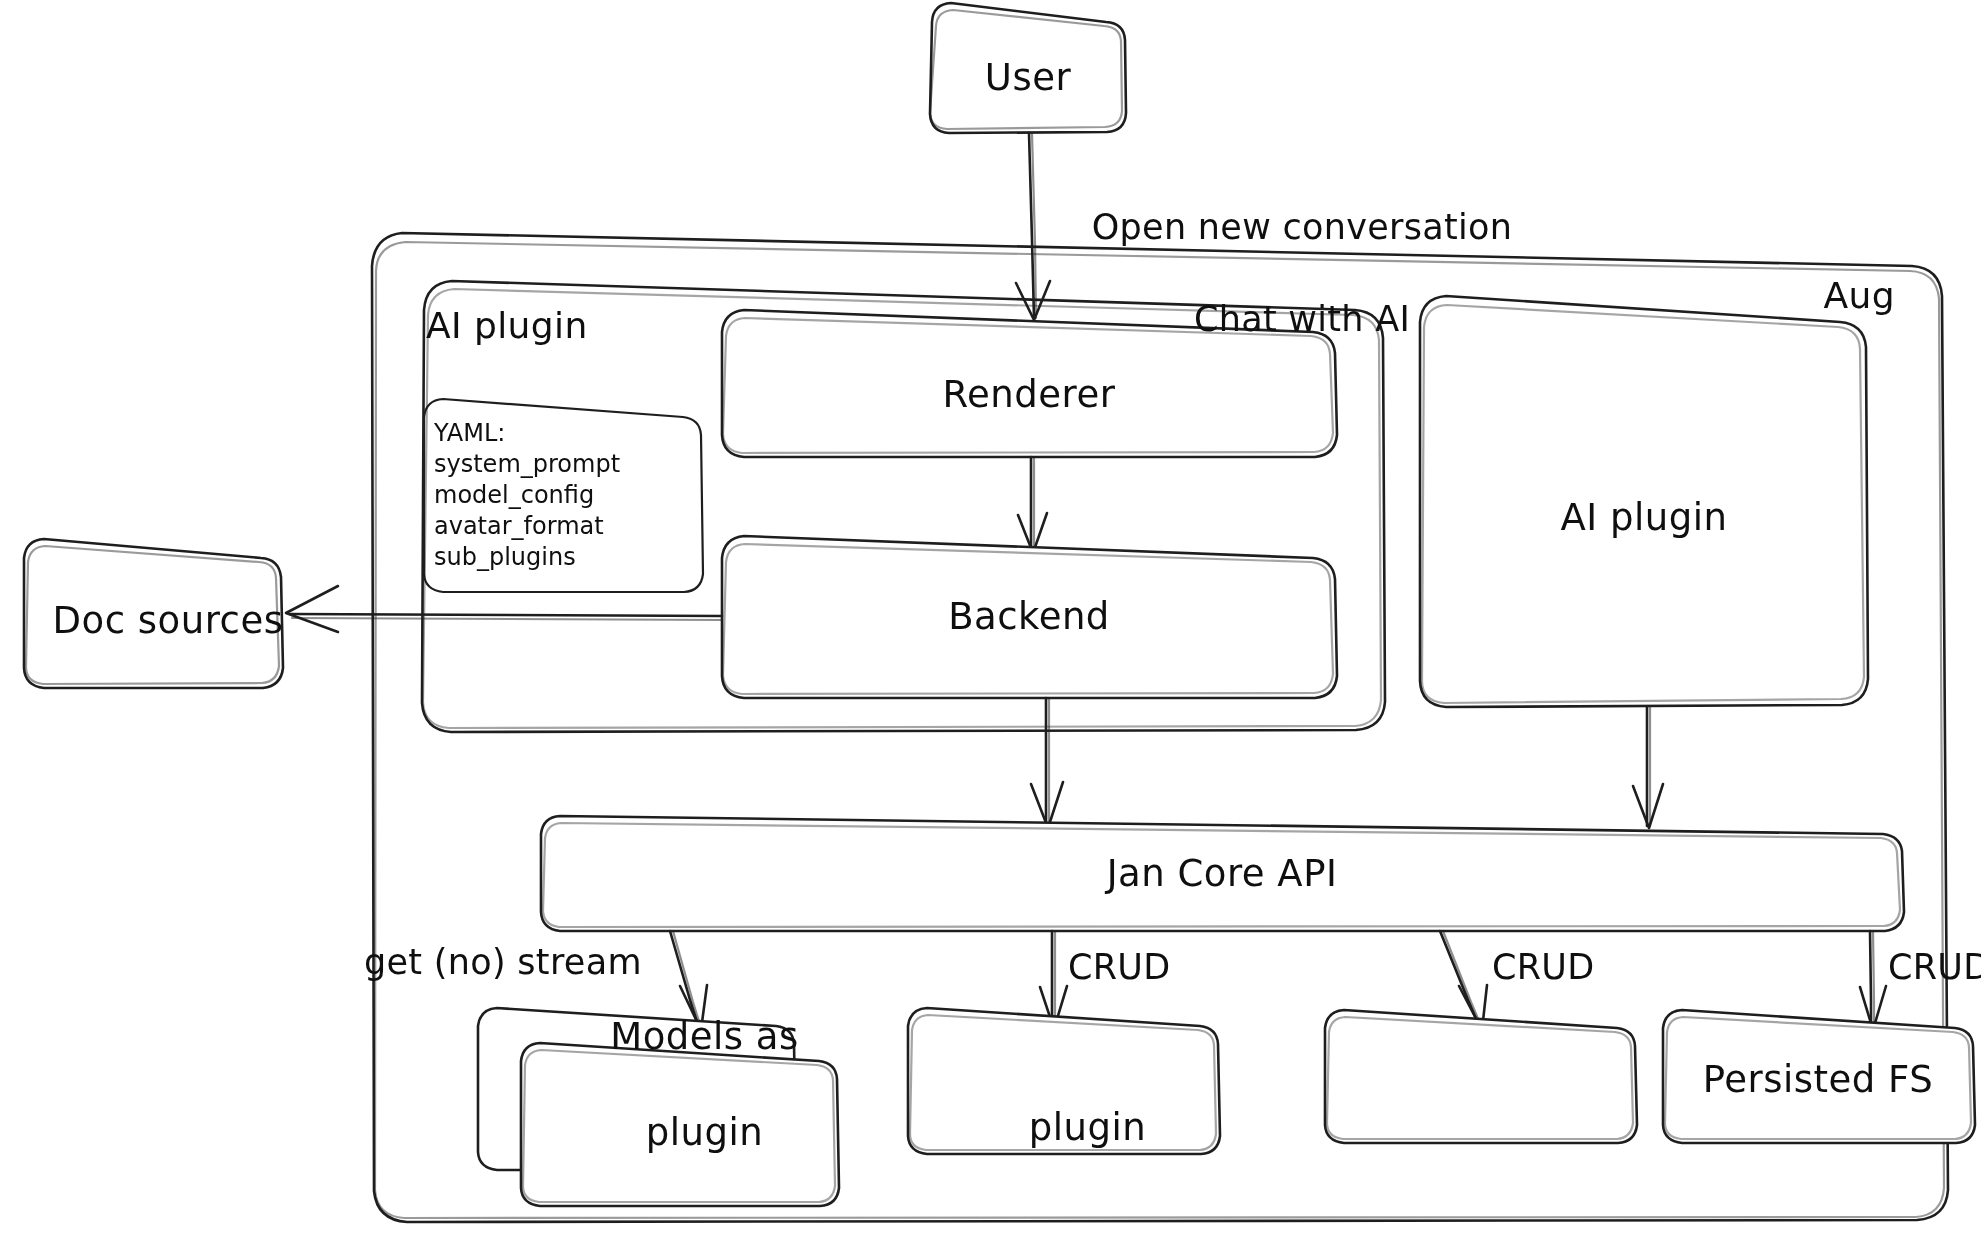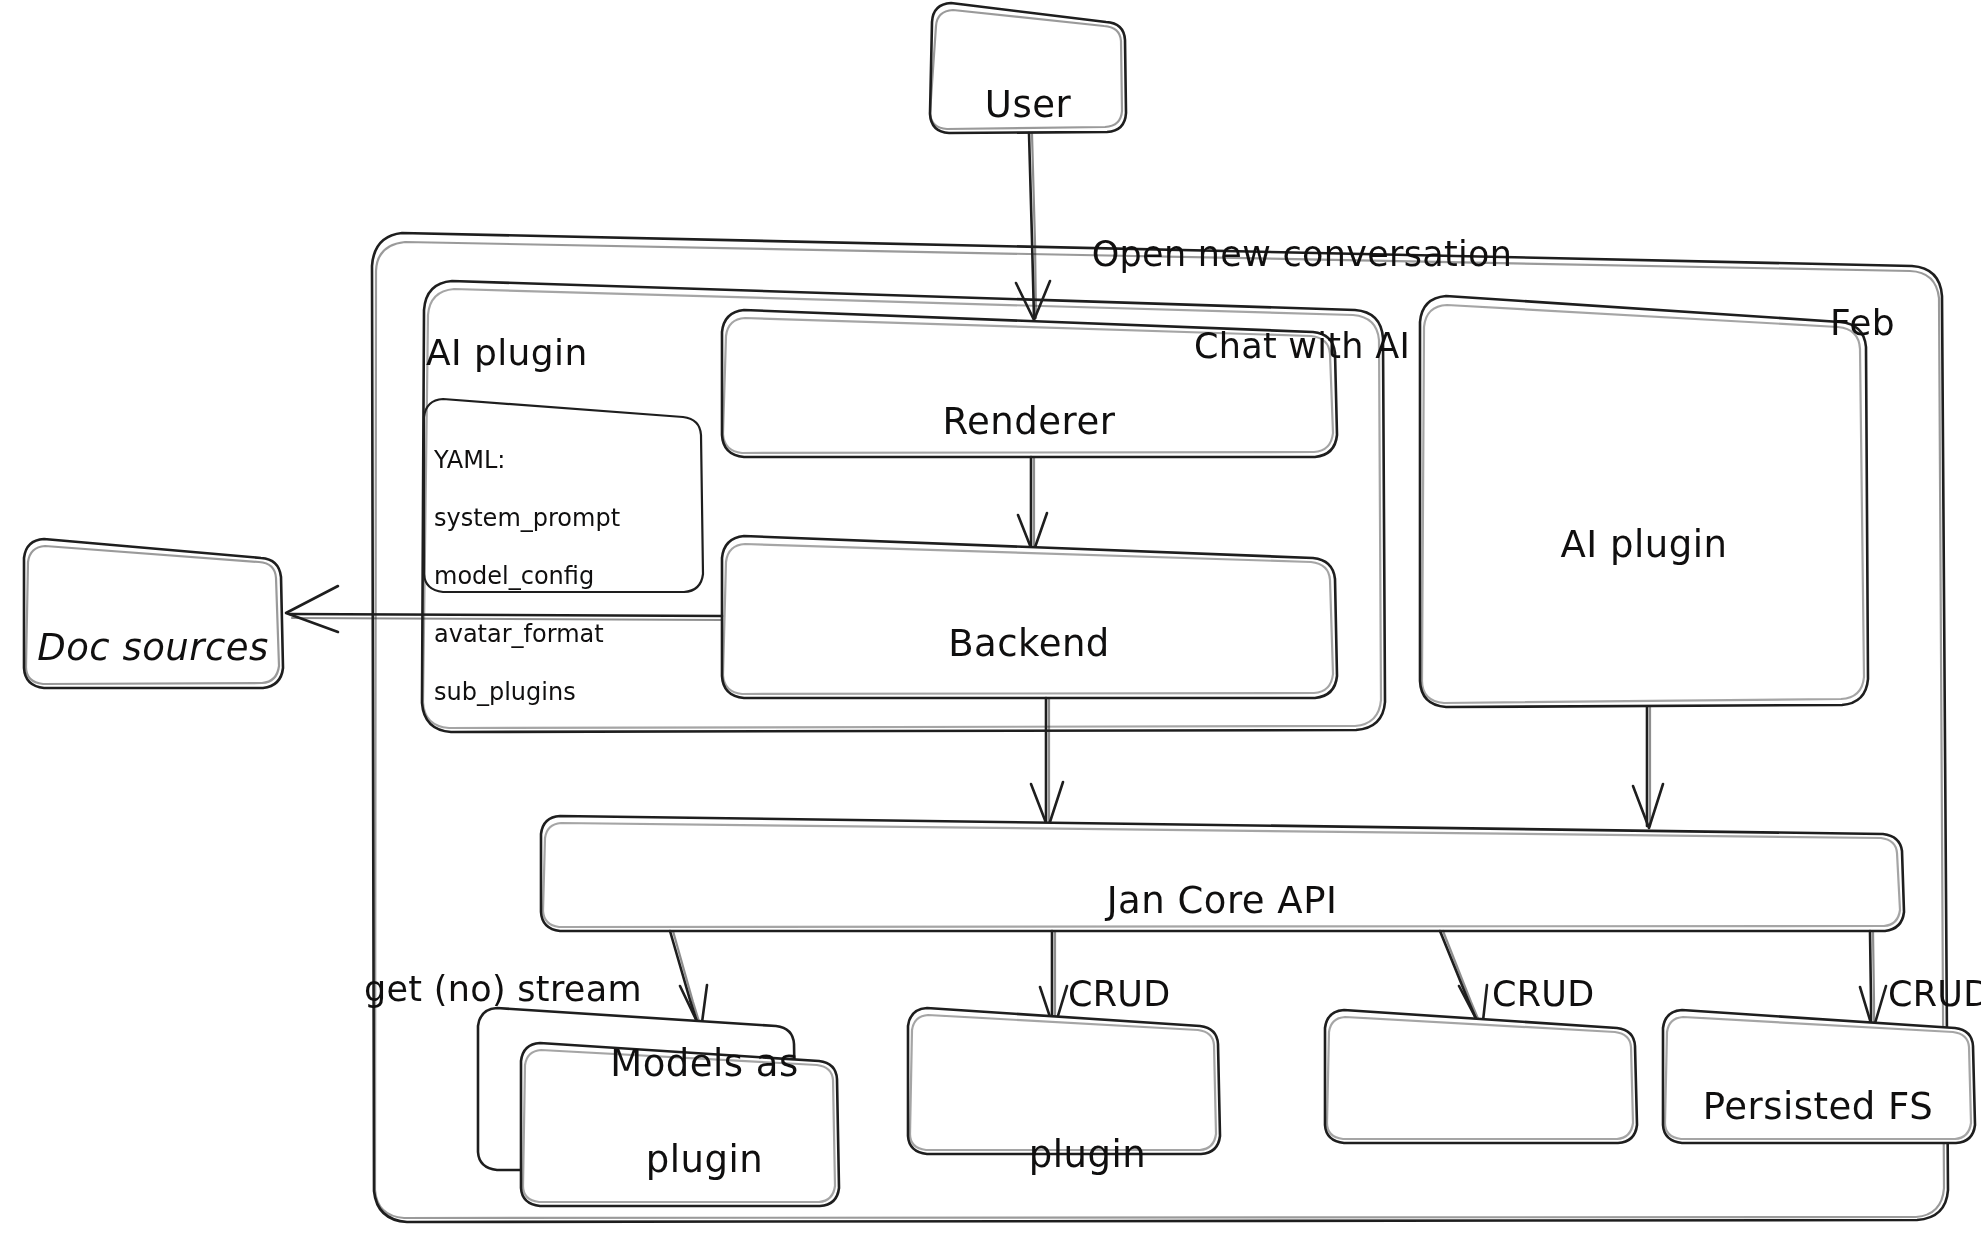--- a/index.html
+++ b/index.html
@@ -23,21 +23,20 @@
   }
   .node-label,
   .edge-label,
   .group-label,
   .yaml-line {
     position: absolute;
     color: #100f0f;
     font-family: "DejaVu Sans", sans-serif;
     white-space: pre;
     pointer-events: none;
-    margin-top: 27px;
   }
   .node-label {
     text-align: center;
     font-size: 37px;
     line-height: 46px;
     letter-spacing: 0.5px;
     transform: translate(-50%, -50%);
   }
   .node-label.two-line {
     line-height: 48px;
@@ -190,31 +189,31 @@
       <path class="sk sk-fill" d="M1325 1028 q2 -17 19 -18 L1617 1028 q17 2 18 18 L1637 1125 q-2 17 -19 18 L1344 1143 q-18 -2 -19 -18 Z"></path>
       <path class="sk-thin" d="M1329 1032 q2 -14 16 -15 L1615 1032 q15 2 16 15 L1633 1123 q-2 15 -16 16 L1343 1139 q-16 -2 -16 -16 Z" opacity="0.4"></path>
     </g>
 
     <g>
       <path class="sk sk-fill" d="M1663 1028 q2 -17 19 -18 L1955 1028 q17 2 18 18 L1975 1125 q-2 17 -19 18 L1682 1143 q-18 -2 -19 -18 Z"></path>
       <path class="sk-thin" d="M1667 1032 q2 -14 16 -15 L1953 1032 q15 2 16 15 L1971 1123 q-2 15 -16 16 L1681 1139 q-16 -2 -16 -16 Z" opacity="0.4"></path>
     </g>
   </svg>
 
-  <div class="group-label" style="left:1895px; top:275px; transform:translateX(-100%);">Feb</div>
+  <div class="group-label" style="left:1895px; top:275px; transform:translateX(-100%);">Aug</div>
 
   <div class="group-label" style="left:426px; top:305px;">AI plugin</div>
 
   <div class="node-label" style="left:1028px; top:78px;">User</div>
 
   <div class="node-label" style="left:1029px; top:395px;">Renderer</div>
 
   <div class="node-label" style="left:1029px; top:617px;">Backend</div>
 
-  <div class="node-label" style="left:153px; top:621px;font-style:italic;">Doc sources</div>
+  <div class="node-label" style="left:168px; top:621px;">Doc sources</div>
 
   <div class="node-label" style="left:1644px; top:518px;">AI plugin</div>
 
   <div class="node-label" style="left:1222px; top:874px;">Jan Core API</div>
 
   <div class="node-label two-line" style="left:680px; top:1085px;">
     <span>Models as</span><br>
     <span>plugin</span>
   </div>
 

